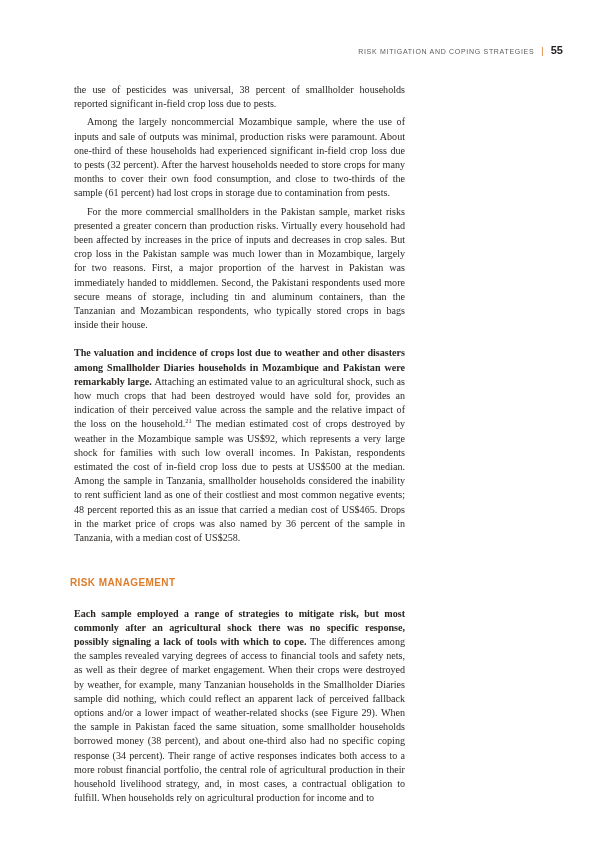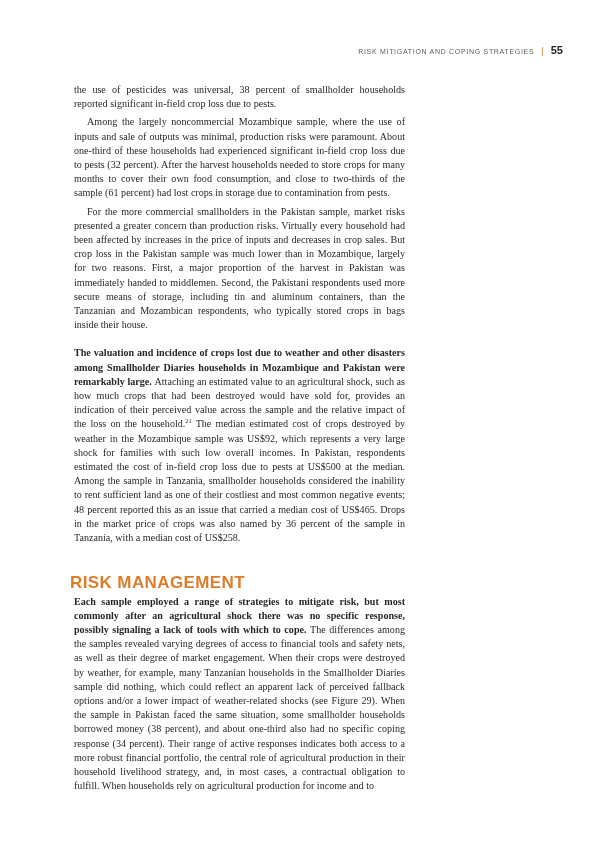--- a/index.html
+++ b/index.html
@@ -52,25 +52,25 @@
   p.body-par.space-before { margin-top: 14px; }
   .seg-bold { font-weight: bold; }
   sup.fn {
     font-size: 6.3px;
     vertical-align: super;
     line-height: 0;
   }
   h2.section-heading {
     font-family: "Liberation Sans", sans-serif;
     font-weight: bold;
-    font-size: 17px;
+    font-size: 10px;
     letter-spacing: 0.4px;
     color: #DD7D2C;
     margin-top: 31px;
-    margin-bottom: 4px;
+    margin-bottom: 16px;
     text-align: left;
     text-indent: 0;
   }
 </style>
 </head>
 <body>
 
 <div class="page">
 
   <header class="running-head">

